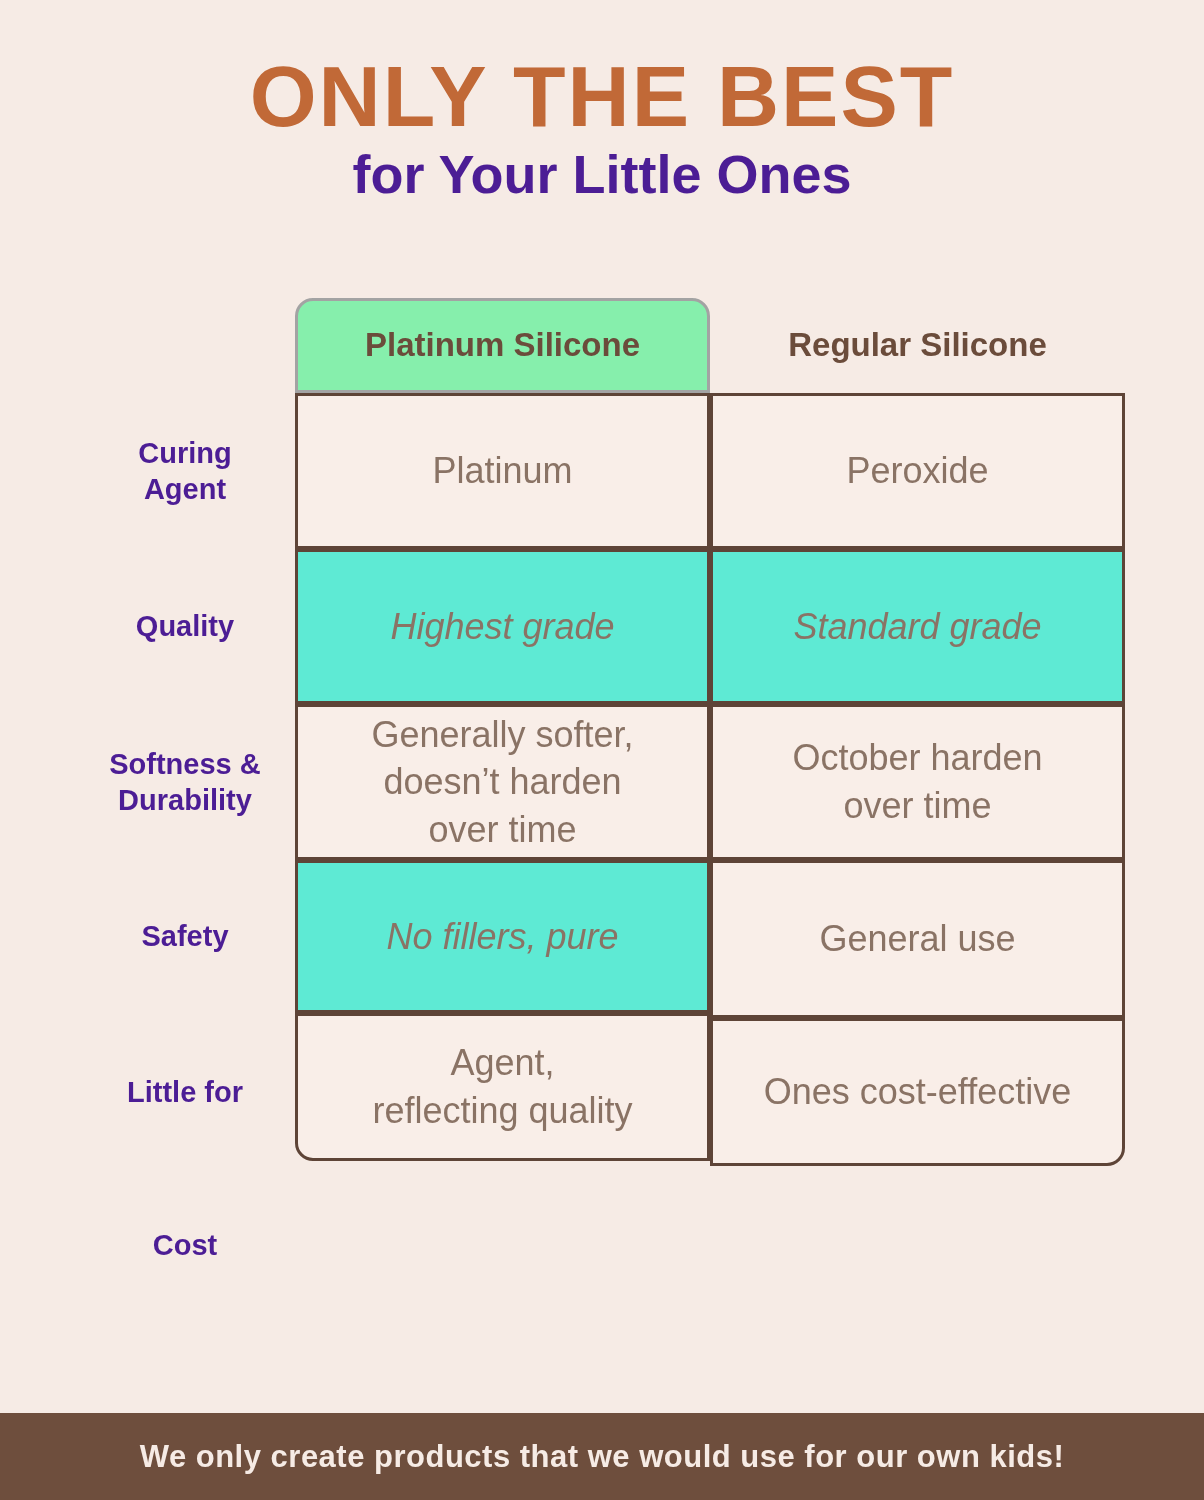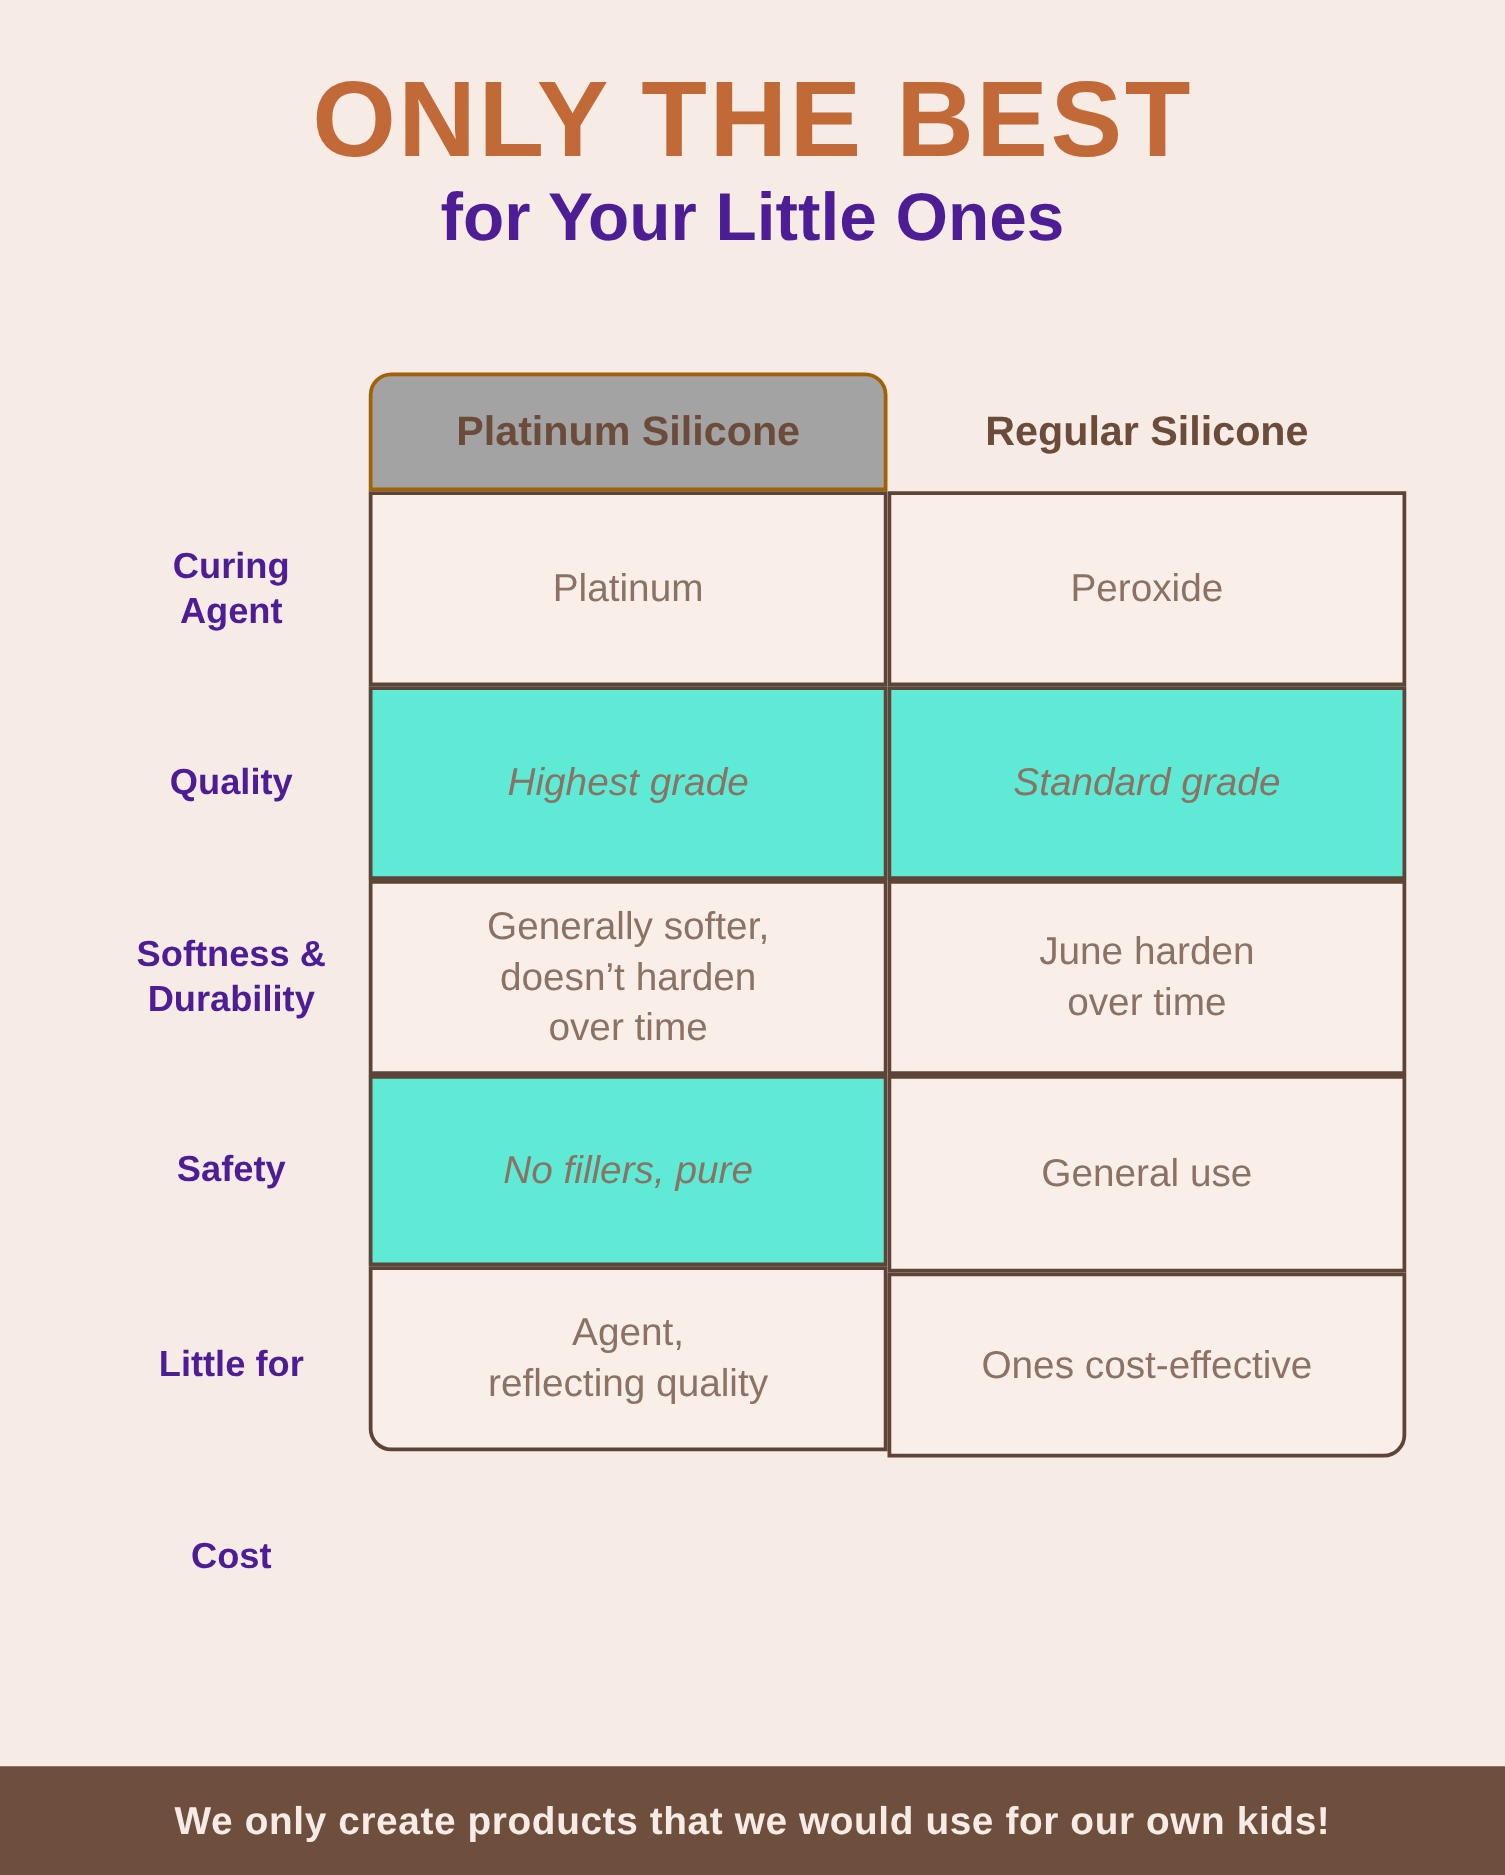--- a/index.html
+++ b/index.html
@@ -40,22 +40,22 @@
     font-size: 29px;
     font-weight: 700;
     color: #4c1d95;
     line-height: 1.25;
     white-space: pre-line;
     padding-left: 12px;
   }
   .data-col { width: 415px; flex: none; display: flex; flex-direction: column; }
   .tab {
     height: 95px;
-    background: #a3a3a3;
-    border: 3px solid #a16207;
+    background: #86efac;
+    border: 3px solid #a3a3a3;
     border-radius: 18px 18px 0 0;
     display: flex;
     align-items: center;
     justify-content: center;
     font-size: 33px;
     font-weight: 700;
     color: #6B4C3B;
   }
   .plain-header {
     height: 95px;
@@ -65,21 +65,21 @@
     font-size: 33px;
     font-weight: 700;
     color: #6B4C3B;
   }
   .cell {
     border: 3px solid #5E4437;
     display: flex;
     align-items: center;
     justify-content: center;
     text-align: center;
-    font-size: 31px;
+    font-size: 36px;
     color: #8A7365;
     line-height: 1.32;
     white-space: pre-line;
     padding: 0 18px;
     background: #F9EEE8;
   }
   .cell.shaded { background: #5eead4; font-style: italic; }
   .col-plat .cell:last-child { border-radius: 0 0 0 18px; }
   .col-reg  .cell:first-of-type { border-radius: 0 18px 0 0; }
   .col-reg  .cell:last-child { border-radius: 0 0 18px 0; }
@@ -136,21 +136,21 @@
 over time</div>
     <div class="cell h3 shaded">No fillers, pure</div>
     <div class="cell h5">Agent,
 reflecting quality</div>
   </div>
 
   <div class="data-col col-reg">
     <div class="plain-header">Regular Silicone</div>
     <div class="cell h0">Peroxide</div>
     <div class="cell h1 shaded">Standard grade</div>
-    <div class="cell h2">June harden
+    <div class="cell h2">October harden
 over time</div>
     <div class="cell h4">General use</div>
     <div class="cell h5">Ones cost-effective</div>
   </div>
 
 </div>
 
 <div class="footer-bar">
   <div class="footer-text">We only create products that we would use for our own kids!</div>
 </div>

